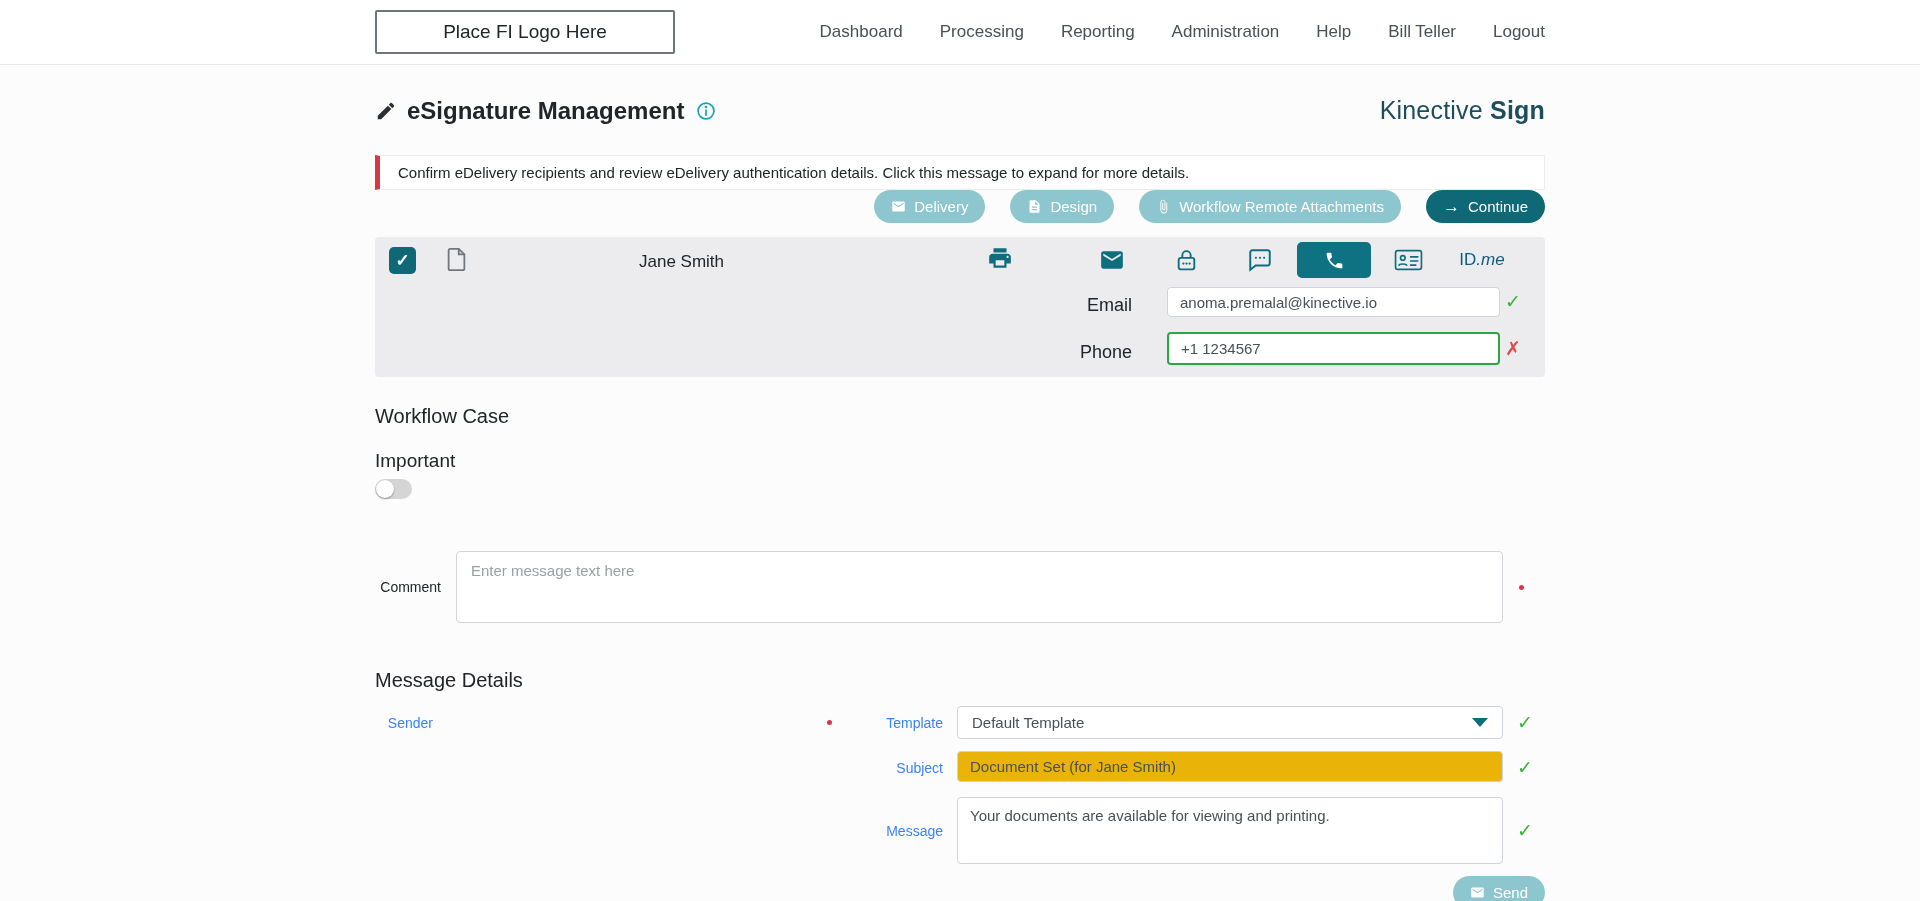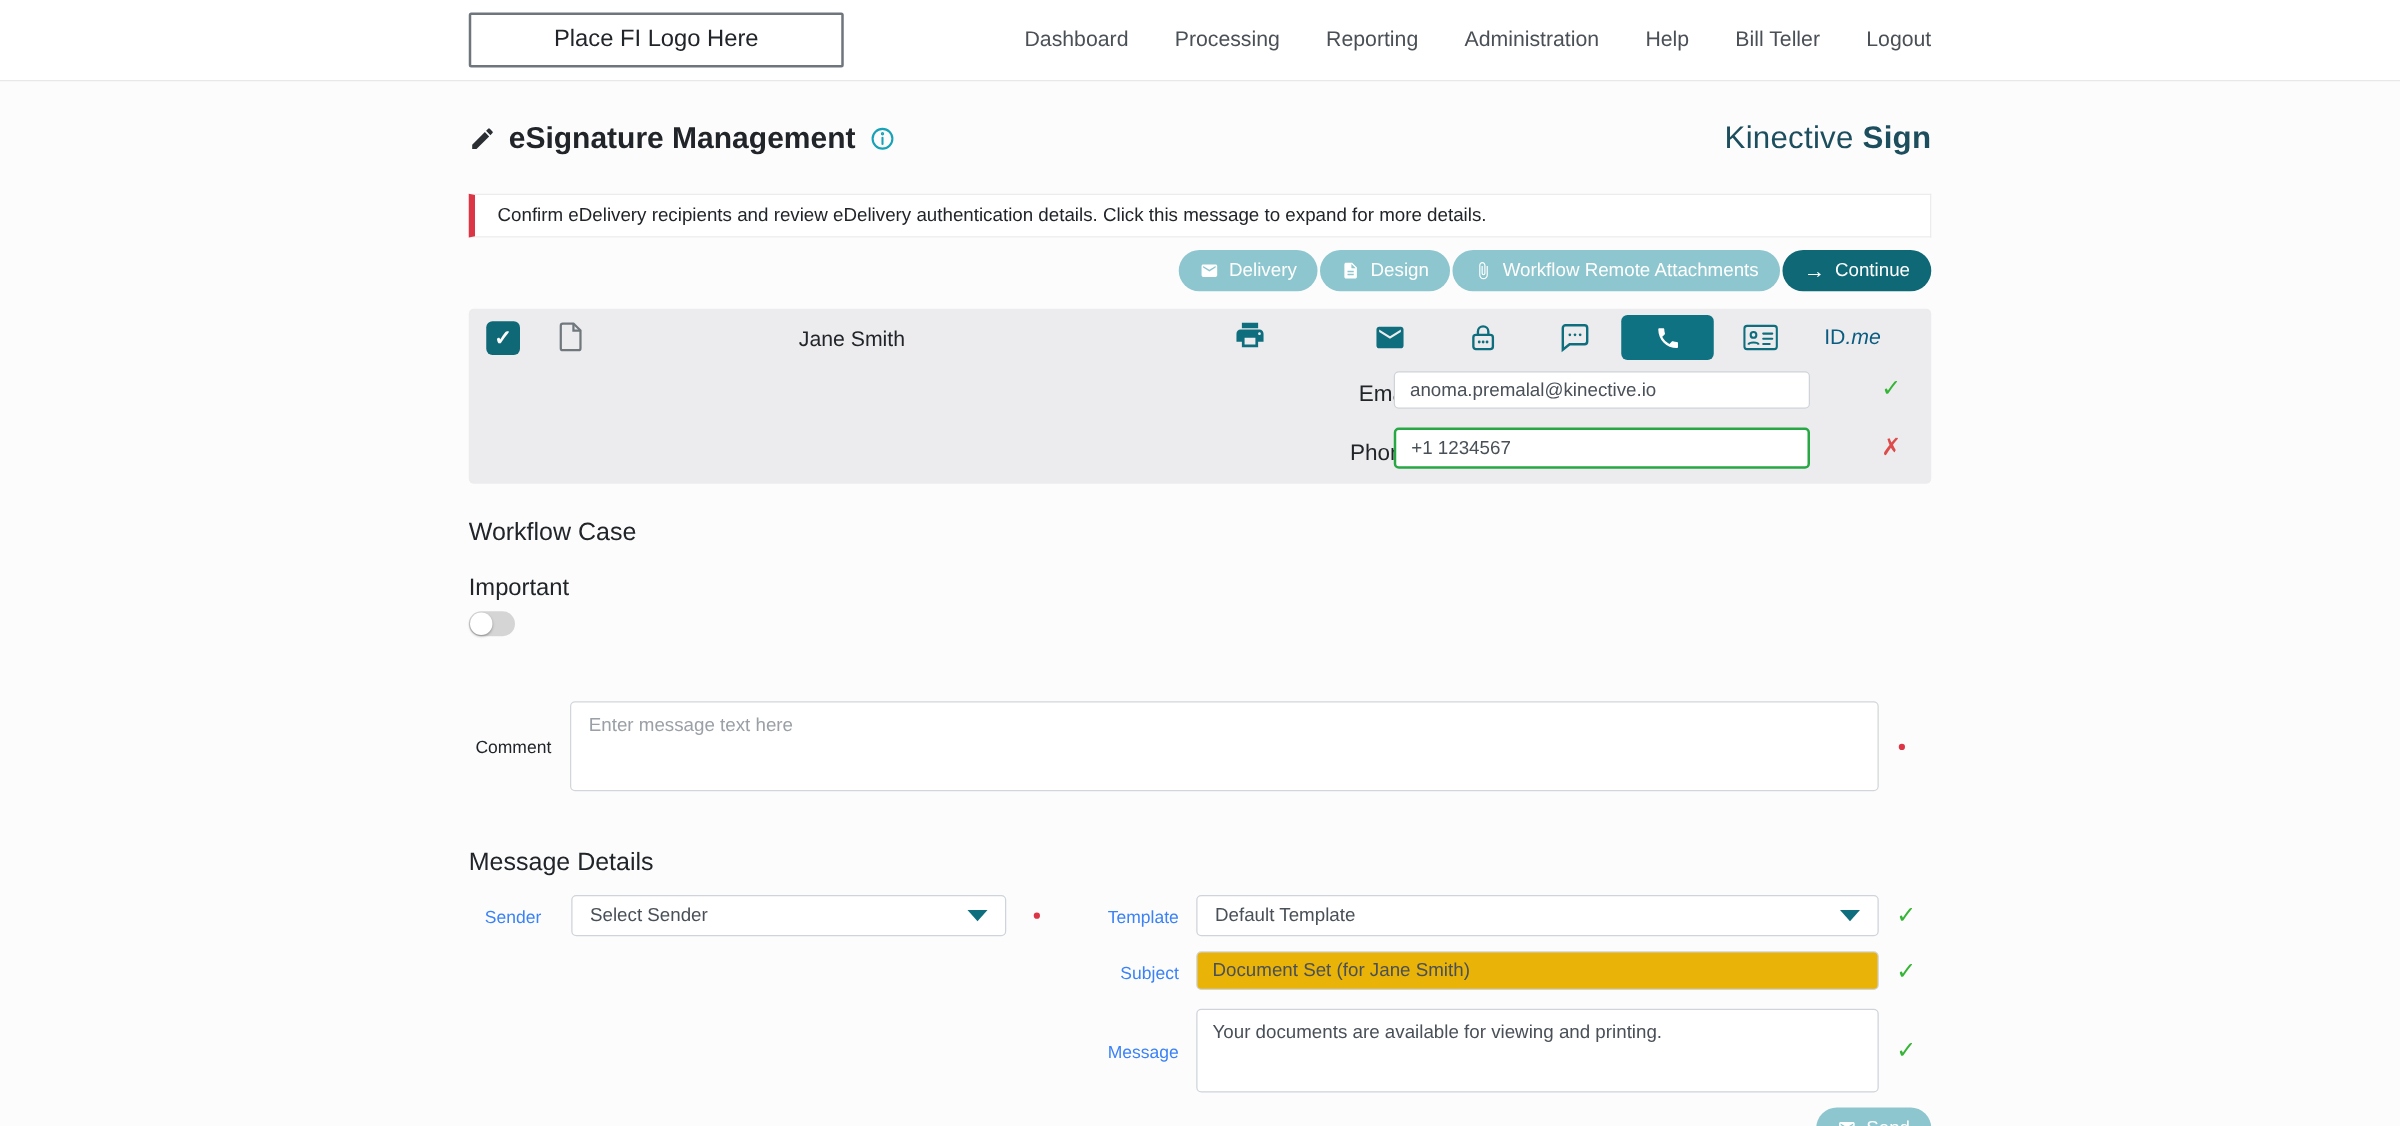--- a/index.html
+++ b/index.html
@@ -21,41 +21,41 @@
   .title-row h1{font-size:24px;color:#212529;font-weight:700;margin-left:10px}
   .icon-wrap{display:inline-flex;align-items:center}
   .info-btn{margin-left:12px;display:inline-flex;background:none;border:none;cursor:pointer;padding:0}
   .brand{margin-left:auto;font-size:25px;color:#1d4e5e;letter-spacing:.2px}
   .brand .bold{font-weight:700}
 
   
   .alert{margin-top:30px;background:#fff;border:1px solid #ececec;border-left:5px solid #dc3545;padding:8px 18px;font-size:15px;color:#212529;cursor:pointer}
 
   
-  .actions-row{margin-top:10px;display:flex;justify-content:flex-end;gap:2px}
+  .actions-row{display:flex;justify-content:flex-end;gap:25px}
   .btn{display:inline-flex;align-items:center;gap:8px;height:33px;padding:0 17px;border:none;border-radius:17px;color:#fff;font-size:15px;cursor:pointer;font-family:inherit;white-space:nowrap}
   .btn.light{background:#8dc6ce}
   .btn.dark{background:#0e6876}
   .arrow-glyph{font-size:17px;line-height:1}
 
   
   .recipient-card{position:relative;margin-top:14px;height:140px;background:#ececee;border-radius:4px}
   .checkbox{position:absolute;left:14px;top:10px;width:27px;height:27px;background:#0e6876;border-radius:5px;display:flex;align-items:center;justify-content:center;color:#fff;font-size:17px;font-weight:bold;cursor:pointer;border:none}
   .doc-icon{position:absolute;left:68px;top:8px}
   .recipient-name{position:absolute;left:264px;top:15px;font-size:17px;color:#212529}
   .printer-btn{position:absolute;left:612px;top:8px;background:none;border:none;cursor:pointer;padding:0}
   .methods{position:absolute;left:700px;top:5px;display:flex}
   .method{width:74px;height:36px;display:flex;align-items:center;justify-content:center;background:transparent;border:none;cursor:pointer;border-radius:5px}
   .method.active{background:#0e7283}
   .idme-text{font-size:17px;color:#0b5c80;font-weight:400}
   .idme-text .it{font-style:italic}
   .field-label{position:absolute;font-size:18px;color:#212529;width:75px;text-align:right;left:682px}
   .email-label{top:58px}
   .phone-label{top:105px}
-  .field-input{position:absolute;left:740px;width:333px;height:30px;border:1px solid #ced4da;border-radius:4px;padding:0 12px;font-size:15px;color:#495057;background:#fff;font-family:inherit;outline:none}
+  .field-input{position:absolute;left:792px;width:333px;height:30px;border:1px solid #ced4da;border-radius:4px;padding:0 12px;font-size:15px;color:#495057;background:#fff;font-family:inherit;outline:none}
   .email-input{top:50px}
   .phone-input{top:95px;border:2px solid #28a745;height:33px}
   .check{color:#35b535;font-size:19px;font-weight:700}
   .cross{color:#dd4b4b;font-size:19px;font-weight:700}
   .rc-check{position:absolute;left:1126px;top:53px;width:24px;text-align:center}
   .rc-cross{position:absolute;left:1126px;top:100px;width:24px;text-align:center}
 
   
   .section-heading{font-size:20px;color:#212529;font-weight:500}
   .wf-heading{margin-top:28px}
@@ -254,24 +254,20 @@
     <div class="comment-row">
       <label>Comment</label>
       <textarea class="comment-textarea" placeholder="Enter message text here" style=""></textarea>
       <span class="req-dot"></span>
     </div>
 
     <h2 class="section-heading md-heading">Message Details</h2>
 
     <div class="details-grid">
       <label class="dg-label sender-lbl">Sender</label>
-      <div class="select sender-select">
-        <span class="sel-text">Select Sender</span>
-        <span class="caret"></span>
-      </div>
       <span class="req-dot sender-req"></span>
 
       <label class="dg-label template-lbl">Template</label>
       <div class="select template-select">
         <span class="sel-text">Default Template</span>
         <span class="caret"></span>
       </div>
       <span class="check dg-check c1">✓</span>
 
       <label class="dg-label subject-lbl">Subject</label>

